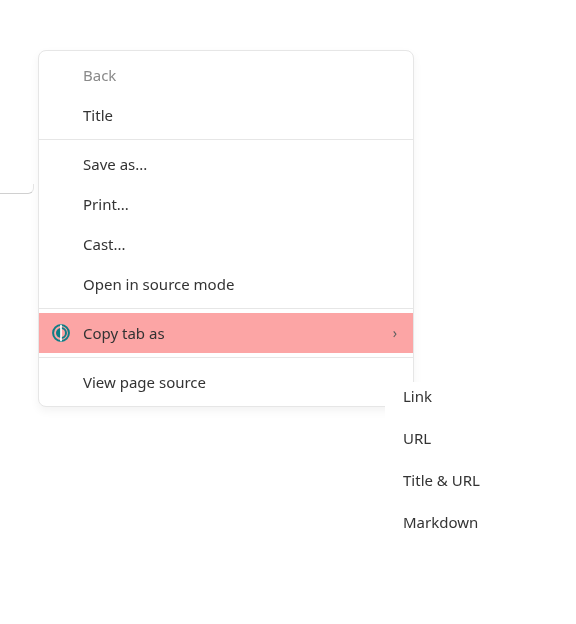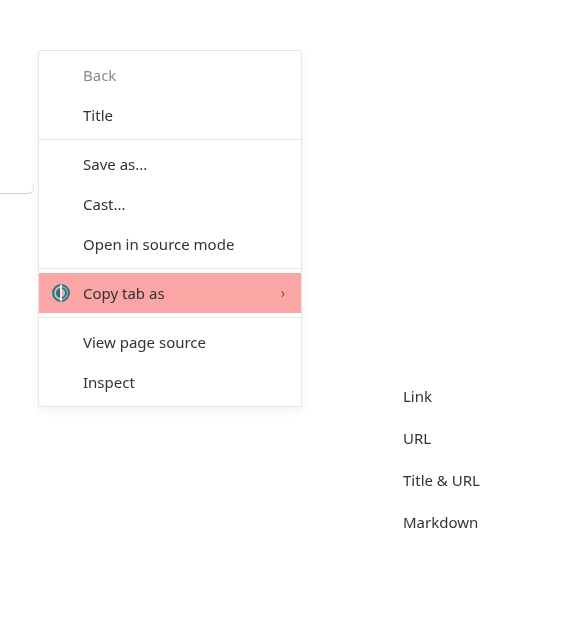--- a/index.html
+++ b/index.html
@@ -19,24 +19,24 @@
       left: -2px; top: 184px;
       width: 36px; height: 10px;
       border-bottom: 1px solid #d0d0d0;
       border-right: 1px solid #e6e6e6;
       border-bottom-right-radius: 6px;
     }
 
     .context-menu {
       position: absolute;
       left: 38px; top: 50px;
-      width: 264px;
+      width: 376px;
       background: #fff;
       border: 1px solid #e6e6e6;
-      border-radius: 2px;
+      border-radius: 8px;
       box-shadow: 0 4px 10px rgba(0,0,0,0.05);
       padding: 4px 0;
     }
     .menu-item {
       display: flex;
       align-items: center;
       height: 40px;
       padding: 0 16px 0 44px;
       position: relative;
       cursor: default;
@@ -91,20 +91,23 @@
     <div class="menu-item">
       <span class="label">Title</span>
     </div>
 
     <div class="menu-sep"></div>
 
     <div class="menu-item">
       <span class="label">Save as...</span>
     </div>
     <div class="menu-item">
+      <span class="label">Print...</span>
+    </div>
+    <div class="menu-item">
       <span class="label">Cast...</span>
     </div>
     <div class="menu-item">
       <span class="label">Open in source mode</span>
     </div>
 
     <div class="menu-sep"></div>
 
     <div class="menu-item hover">
       <span class="ext-icon">
@@ -129,23 +132,20 @@
       </span>
       <span class="label">Copy tab as</span>
       <span class="chevron">›</span>
     </div>
 
     <div class="menu-sep"></div>
 
     <div class="menu-item">
       <span class="label">View page source</span>
     </div>
-    <div class="menu-item">
-      <span class="label">Inspect</span>
-    </div>
 
   </div>
 
   <div class="submenu">
     <div class="sub-item">
       <span>Link</span>
     </div>
     <div class="sub-item">
       <span>URL</span>
     </div>

